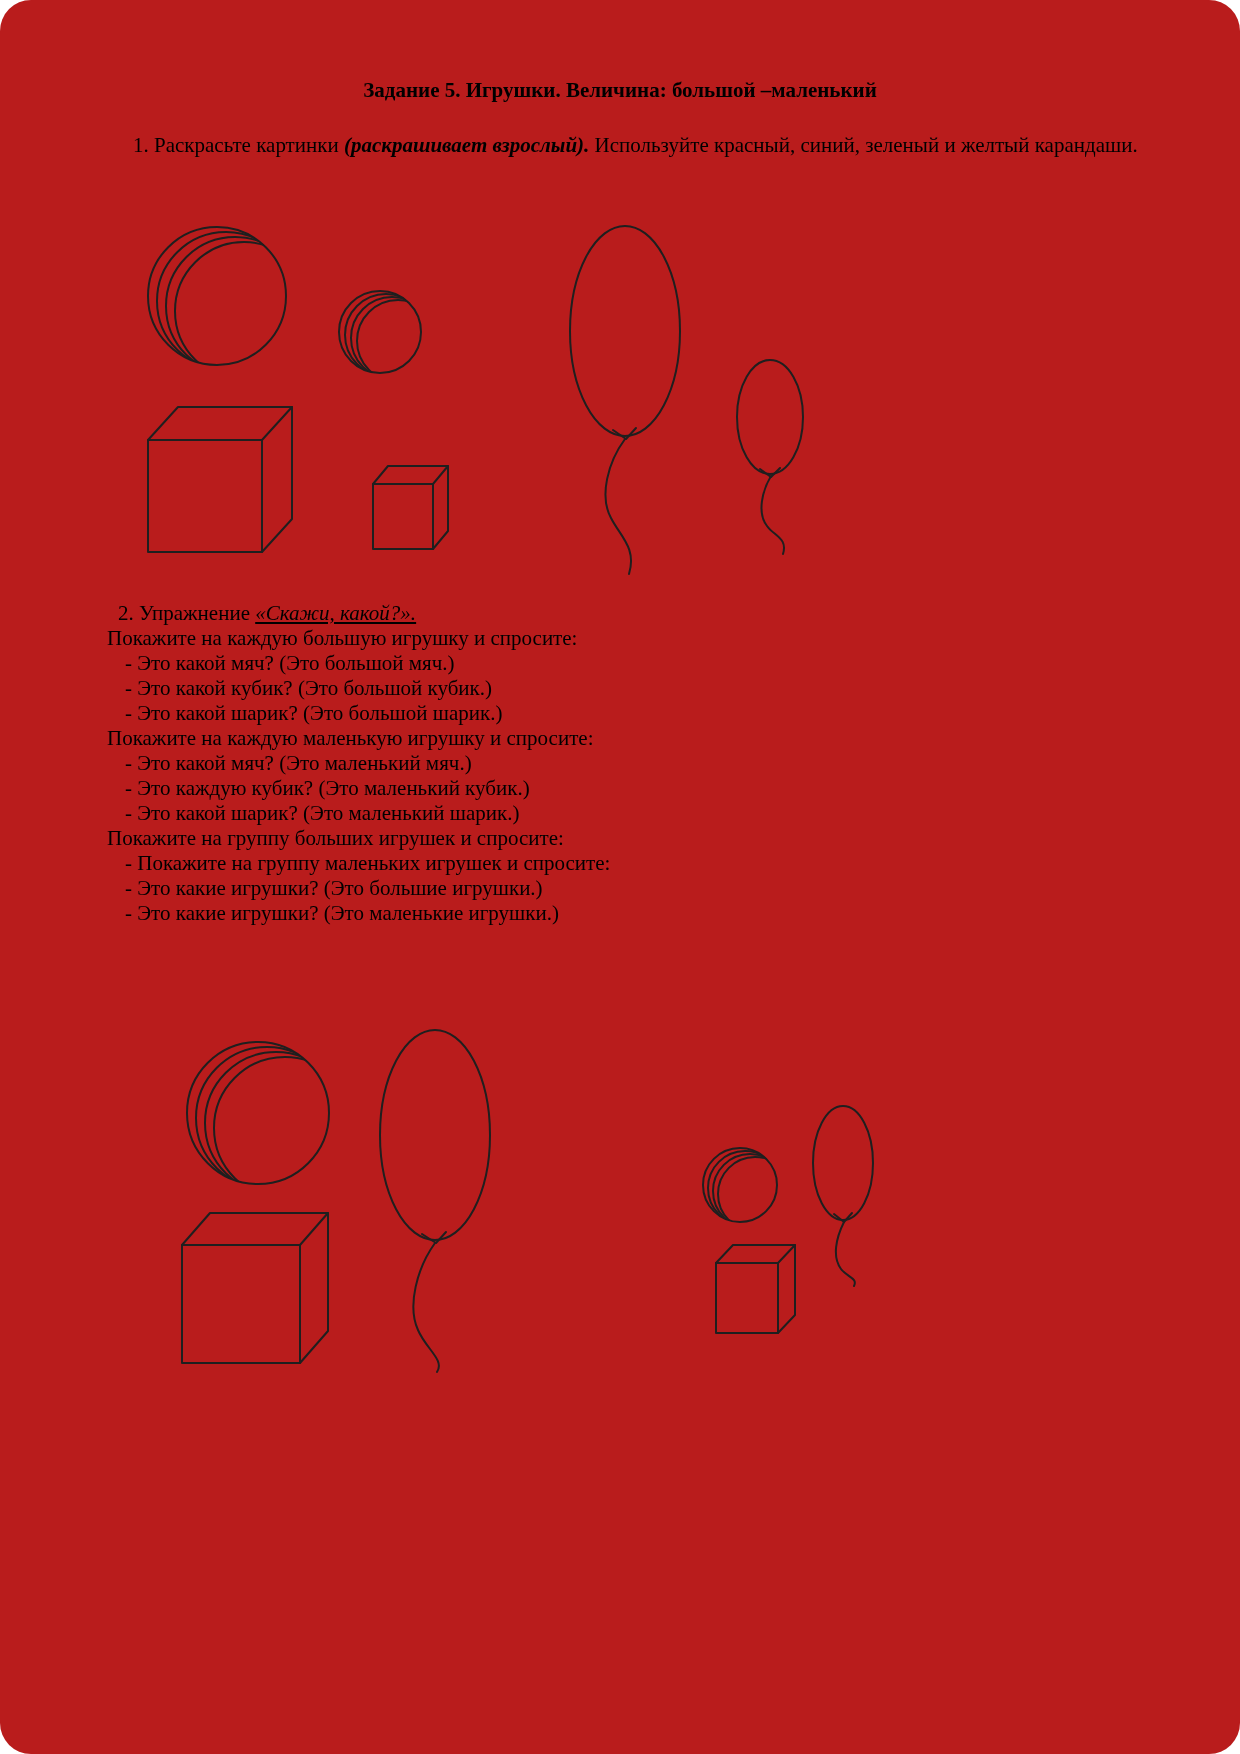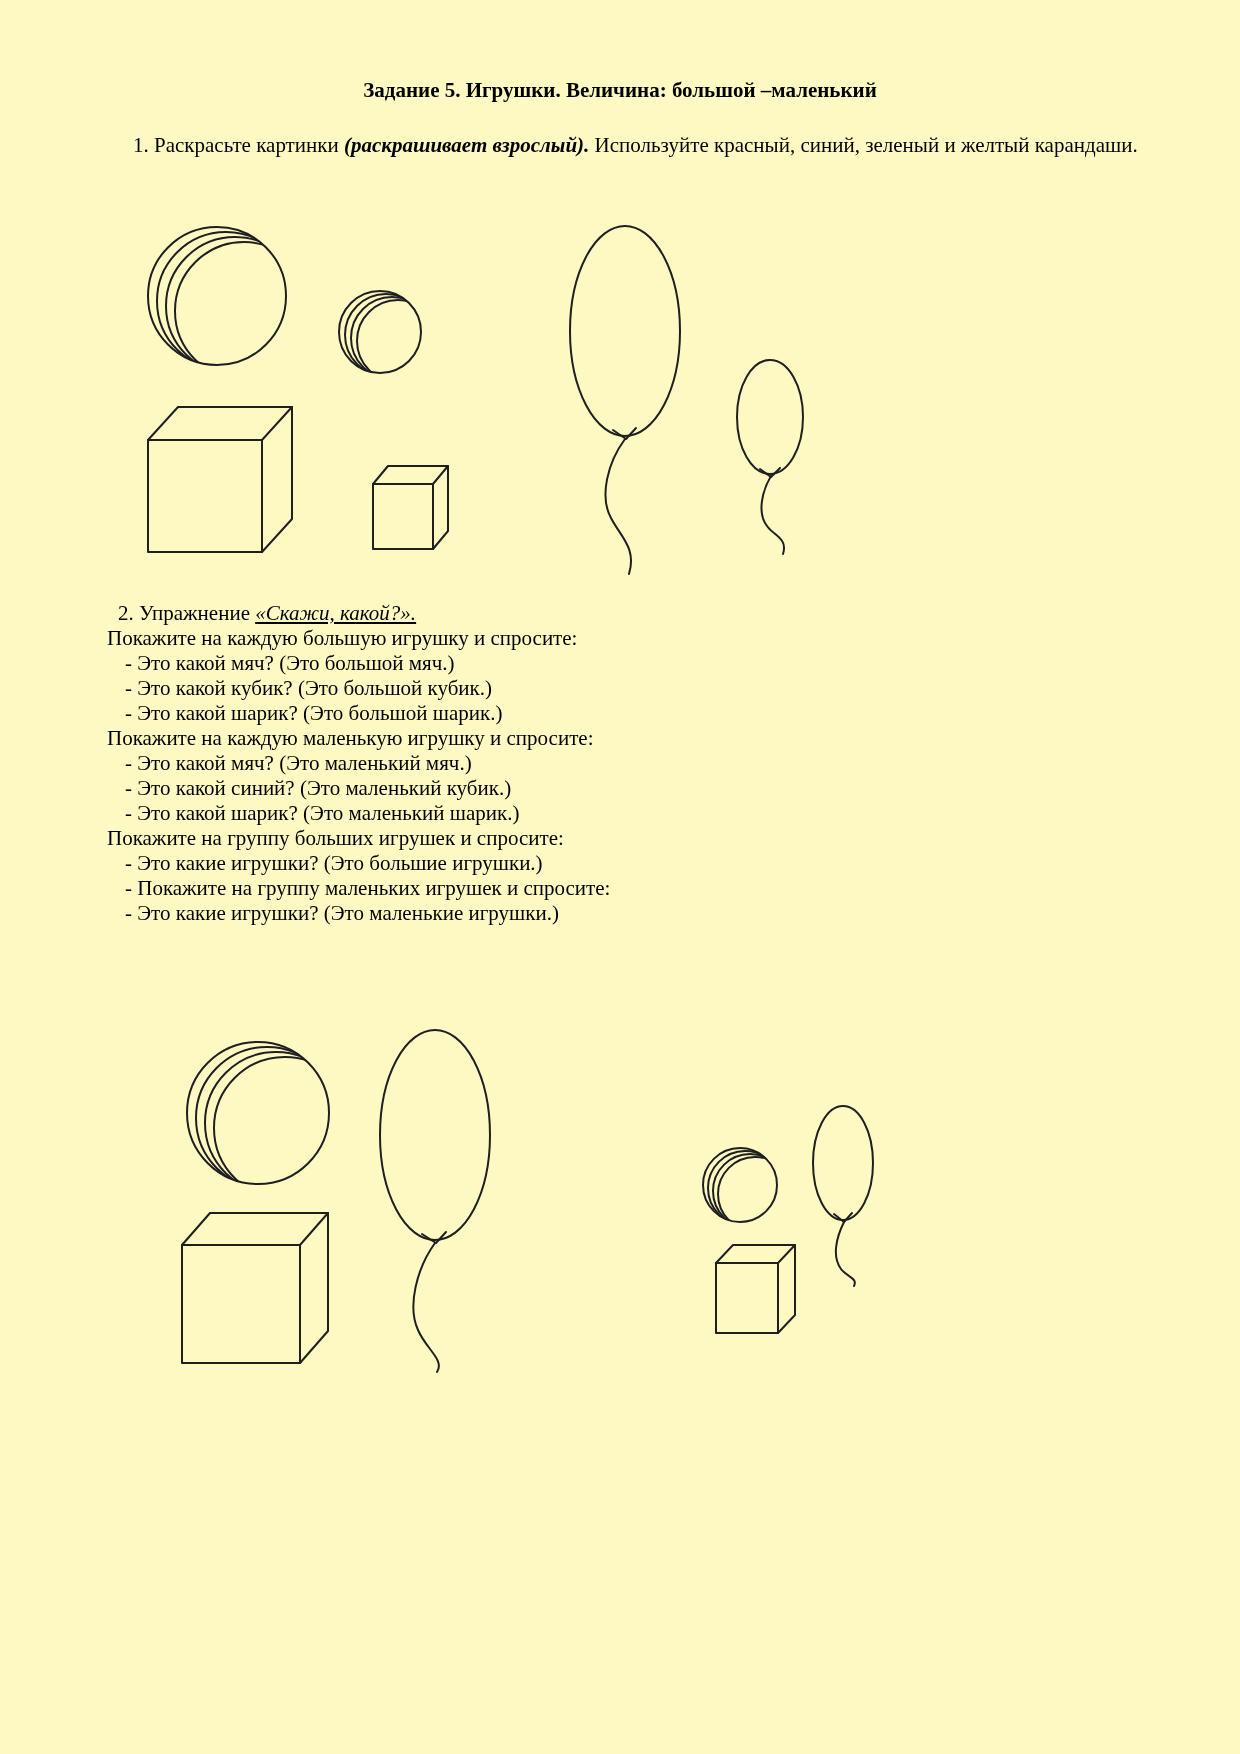--- a/index.html
+++ b/index.html
@@ -1,20 +1,20 @@
 <!DOCTYPE html>
 <html style="--ink: #1f1f1f;"><head>
 <meta charset="utf-8">
 <style>
   :root { --ink:#1f1f1f; }
   * { box-sizing: border-box; }
   html,body { margin:0; padding:0; background:#ffffff; }
   .page {
-    width:1240px; height:1754px; margin:0 auto; background:#fef9c3;
-    font-family:"Liberation Serif", serif; color:#000; overflow:hidden;
+    width:1240px; height:1754px; margin:0 auto; background:#b91c1c;
+    font-family:"Liberation Serif", serif; color:#000; overflow:hidden;border-radius:31px;
   }
   .content { padding:78px 57px 0 57px; }
   .title {
     text-align:center; font-weight:bold; font-size:21px; line-height:25px;
     margin:0 0 28px 0;
   }
   .para1 {
     margin:16px; font-size:21px; line-height:28px;
     text-align:justify; text-indent:60px;
   }
@@ -98,25 +98,25 @@
     </div>
 
     <p class="s2head"><span>2. Упражнение </span><span class="it">«Скажи, какой?».</span></p>
 
     <div class="line plain">Покажите на каждую большую игрушку и спросите:</div>
     <div class="line dash">- Это какой мяч? (Это большой мяч.)</div>
     <div class="line dash">- Это какой кубик? (Это большой кубик.)</div>
     <div class="line dash">- Это какой шарик? (Это большой шарик.)</div>
     <div class="line plain">Покажите на каждую маленькую игрушку и спросите:</div>
     <div class="line dash">- Это какой мяч? (Это маленький мяч.)</div>
-    <div class="line dash">- Это какой синий? (Это маленький кубик.)</div>
+    <div class="line dash">- Это каждую кубик? (Это маленький кубик.)</div>
     <div class="line dash">- Это какой шарик? (Это маленький шарик.)</div>
     <div class="line plain">Покажите на группу больших игрушек и спросите:</div>
+    <div class="line dash">- Покажите на группу маленьких игрушек и спросите:</div>
     <div class="line dash">- Это какие игрушки? (Это большие игрушки.)</div>
-    <div class="line dash">- Покажите на группу маленьких игрушек и спросите:</div>
     <div class="line dash">- Это какие игрушки? (Это маленькие игрушки.)</div>
 
     <div class="figure fig2">
       <svg width="760" height="360" viewBox="0 0 760 360">
         <defs>
           <clipPath id="cb3">
               <circle cx="113" cy="95" r="71"></circle>
             </clipPath>
           <clipPath id="cb4">
               <circle cx="595" cy="167" r="37"></circle>

